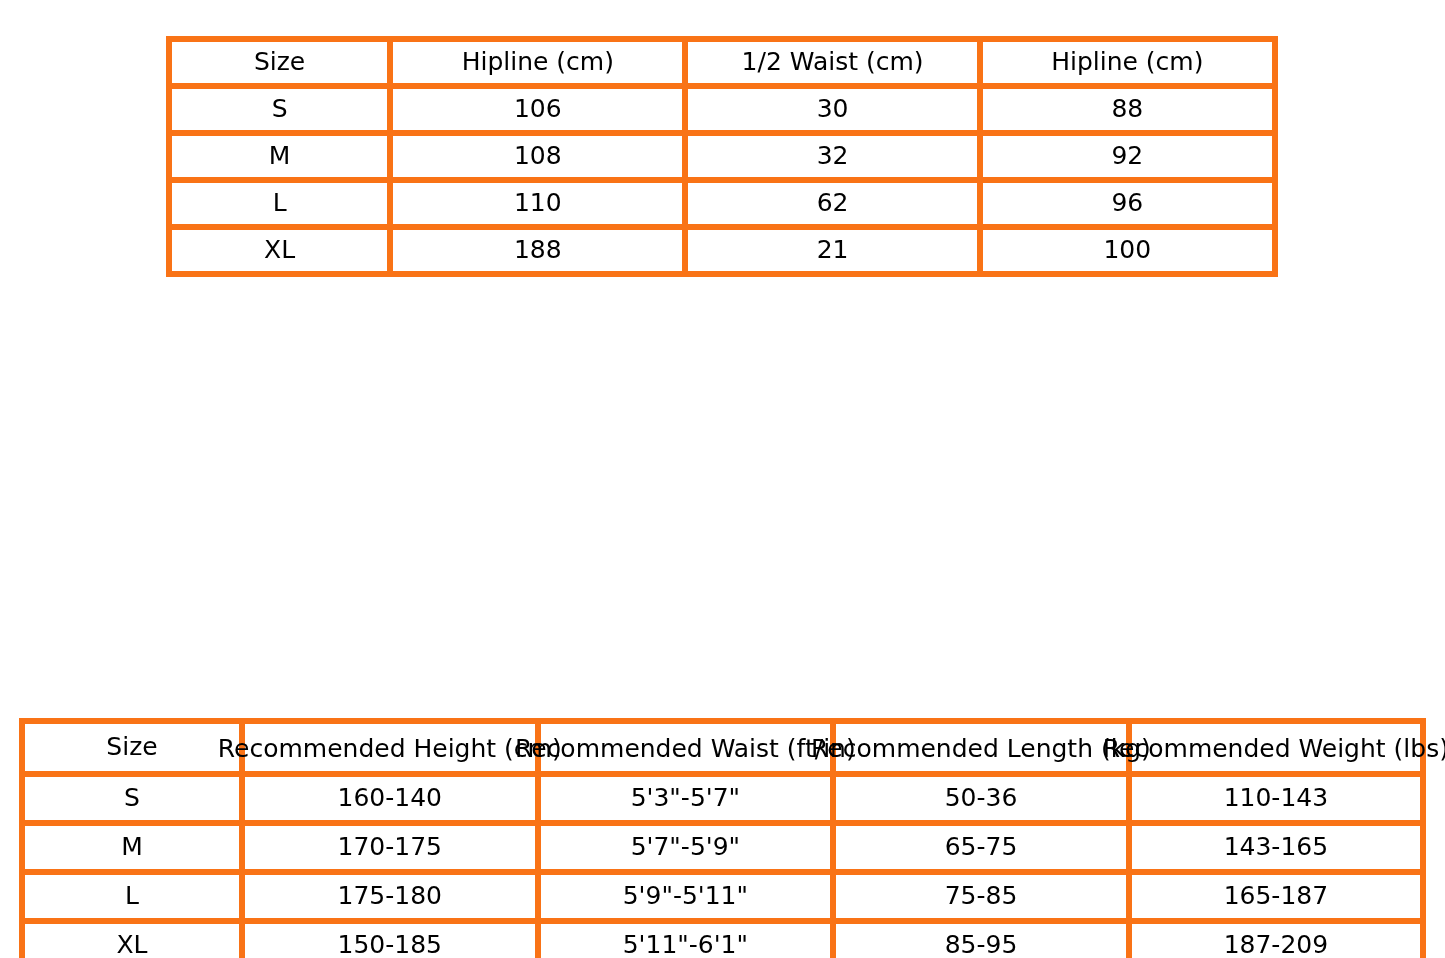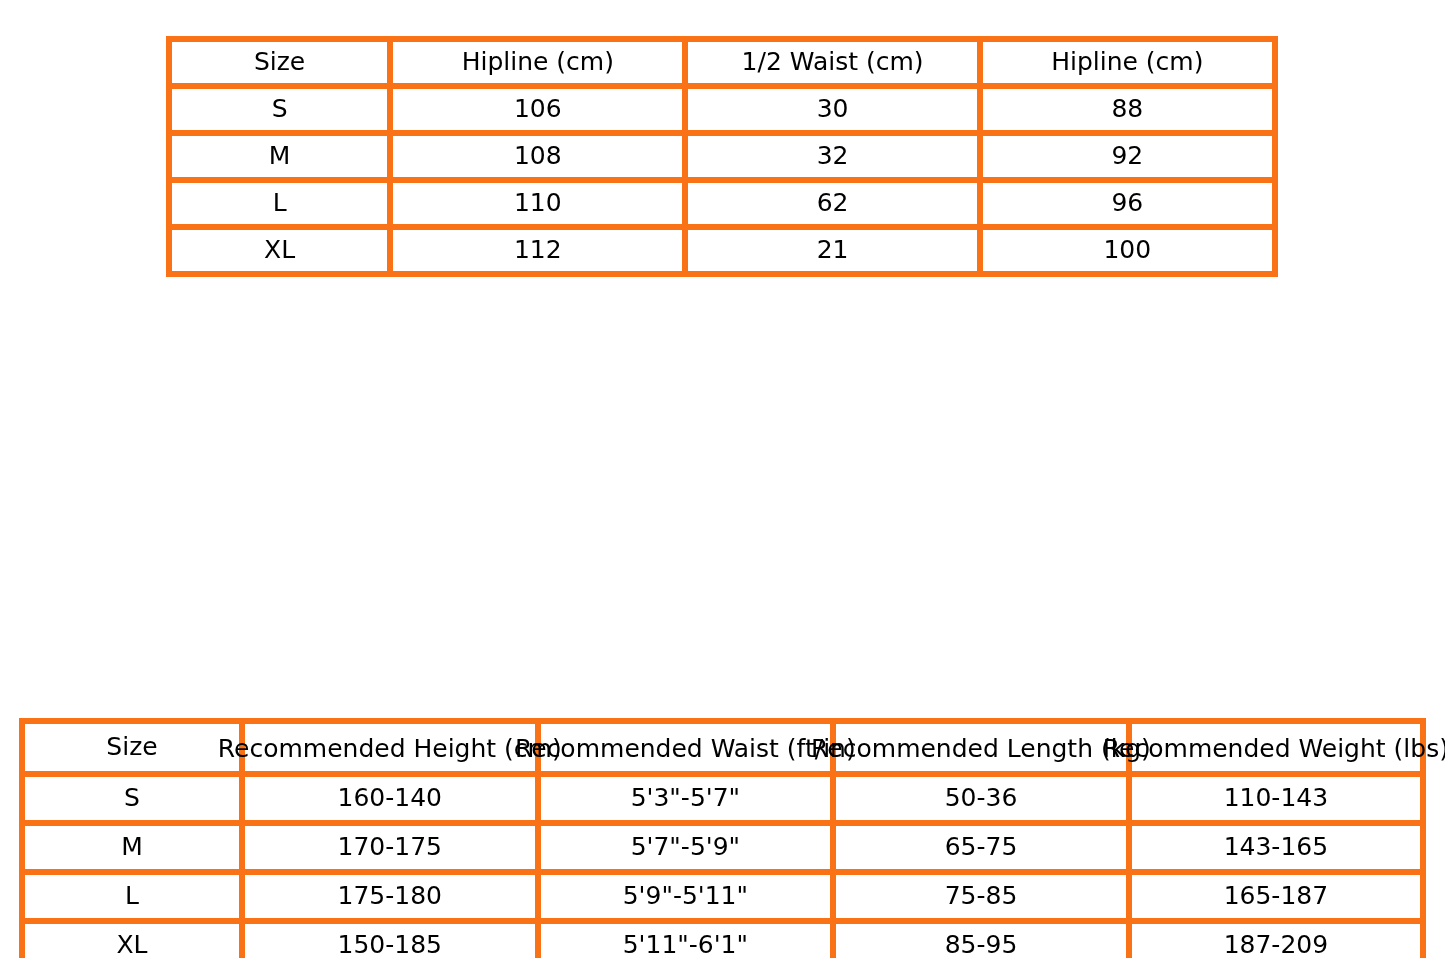--- a/index.html
+++ b/index.html
@@ -112,21 +112,21 @@
         <td>92</td>
       </tr>
       <tr>
         <td>L</td>
         <td>110</td>
         <td>62</td>
         <td>96</td>
       </tr>
       <tr>
         <td>XL</td>
-        <td>112</td>
+        <td>188</td>
         <td>21</td>
         <td>100</td>
       </tr>
     </tbody>
   </table>
 </div>
 
 <div class="table-two-wrap">
   <table class="grid">
     <colgroup>

